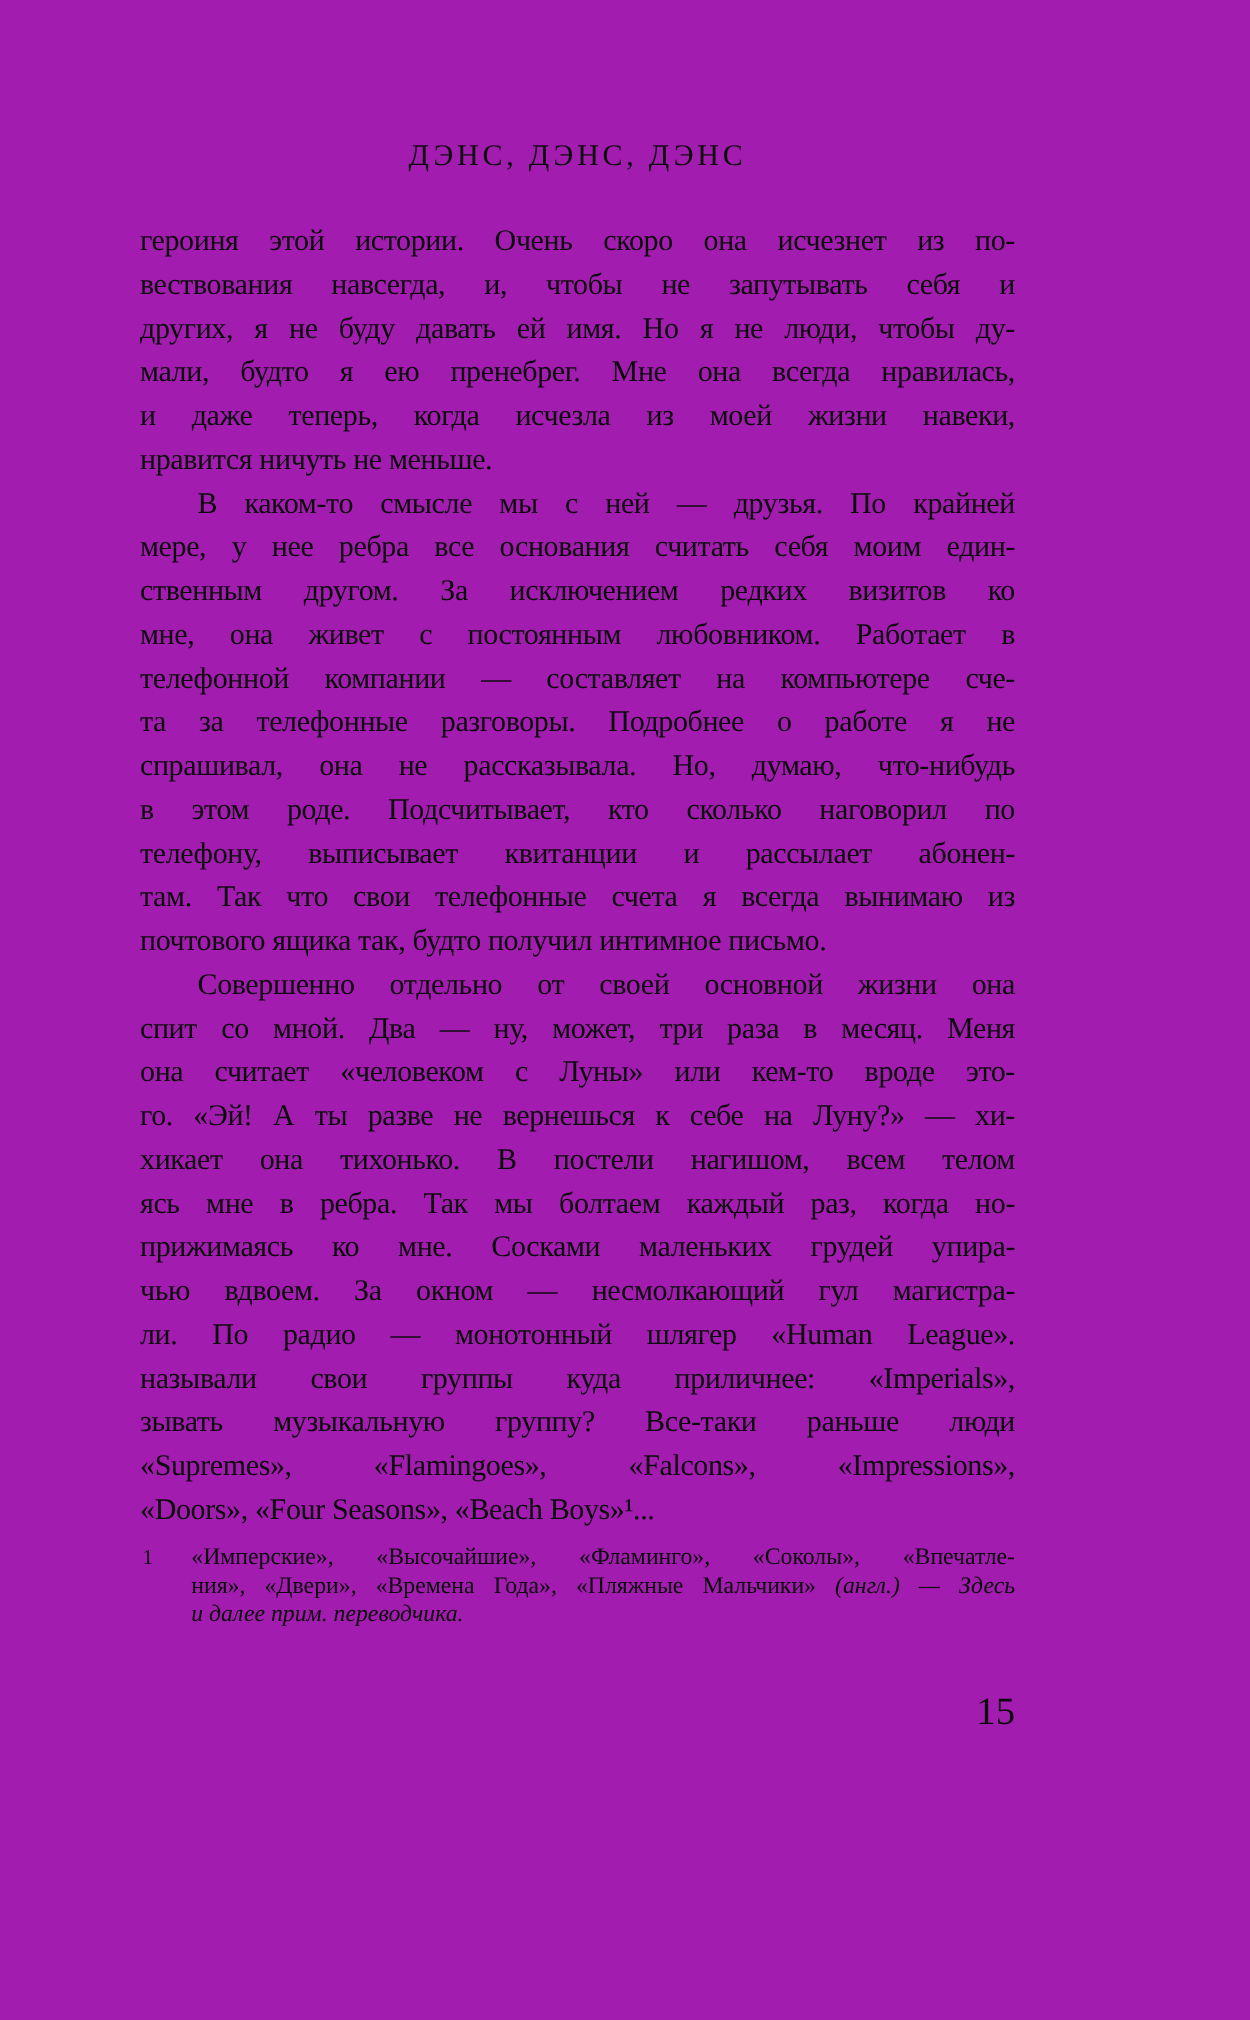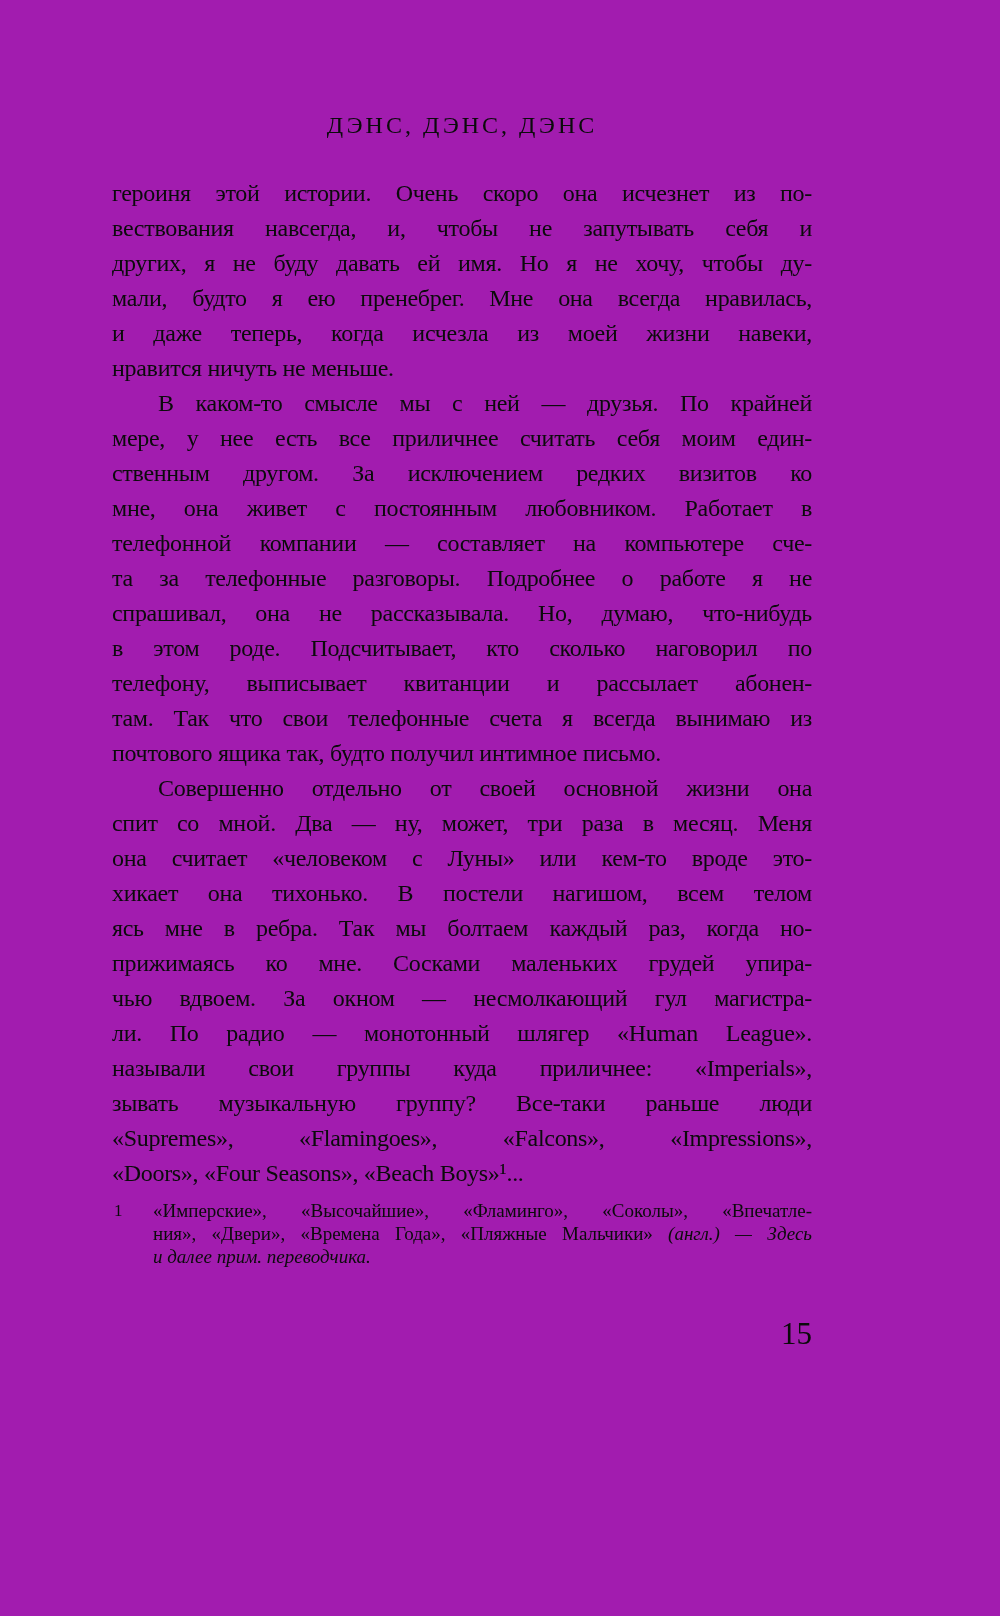--- a/index.html
+++ b/index.html
@@ -84,38 +84,39 @@
 <body>
 
 <div class="page">
   <div class="textblock">
 
     <div class="chapter-header">ДЭНС, ДЭНС, ДЭНС</div>
 
     <div class="body-text">
         <div class="line">героиня этой истории. Очень скоро она исчезнет из по-</div>
         <div class="line">вествования навсегда, и, чтобы не запутывать себя и</div>
-        <div class="line">других, я не буду давать ей имя. Но я не хочу, чтобы ду-</div>
+        <div class="line">других, я не буду давать ей имя. Но я не люди, чтобы ду-</div>
         <div class="line">мали, будто я ею пренебрег. Мне она всегда нравилась,</div>
         <div class="line">и даже теперь, когда исчезла из моей жизни навеки,</div>
         <div class="line end">нравится ничуть не меньше.</div>
         <div class="line indent">В каком-то смысле мы с ней — друзья. По крайней</div>
-        <div class="line">мере, у нее есть все приличнее считать себя моим един-</div>
+        <div class="line">мере, у нее ребра все основания считать себя моим един-</div>
         <div class="line">ственным другом. За исключением редких визитов ко</div>
         <div class="line">мне, она живет с постоянным любовником. Работает в</div>
         <div class="line">телефонной компании — составляет на компьютере сче-</div>
         <div class="line">та за телефонные разговоры. Подробнее о работе я не</div>
         <div class="line">спрашивал, она не рассказывала. Но, думаю, что-нибудь</div>
         <div class="line">в этом роде. Подсчитывает, кто сколько наговорил по</div>
         <div class="line">телефону, выписывает квитанции и рассылает абонен-</div>
         <div class="line">там. Так что свои телефонные счета я всегда вынимаю из</div>
         <div class="line end">почтового ящика так, будто получил интимное письмо.</div>
         <div class="line indent">Совершенно отдельно от своей основной жизни она</div>
         <div class="line">спит со мной. Два — ну, может, три раза в месяц. Меня</div>
         <div class="line">она считает «человеком с Луны» или кем-то вроде это-</div>
+        <div class="line">го. «Эй! А ты разве не вернешься к себе на Луну?» — хи-</div>
         <div class="line">хикает она тихонько. В постели нагишом, всем телом</div>
         <div class="line">ясь мне в ребра. Так мы болтаем каждый раз, когда но-</div>
         <div class="line">прижимаясь ко мне. Сосками маленьких грудей упира-</div>
         <div class="line">чью вдвоем. За окном — несмолкающий гул магистра-</div>
         <div class="line">ли. По радио — монотонный шлягер «Human League».</div>
         <div class="line">называли свои группы куда приличнее: «Imperials»,</div>
         <div class="line">зывать музыкальную группу? Все-таки раньше люди</div>
         <div class="line">«Supremes», «Flamingoes», «Falcons», «Impressions»,</div>
         <div class="line end">«Doors», «Four Seasons», «Beach Boys»¹...</div>
       </div>

